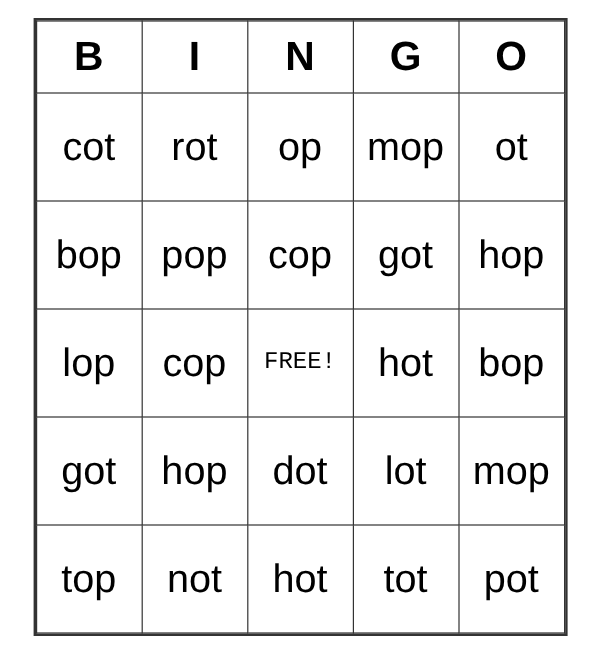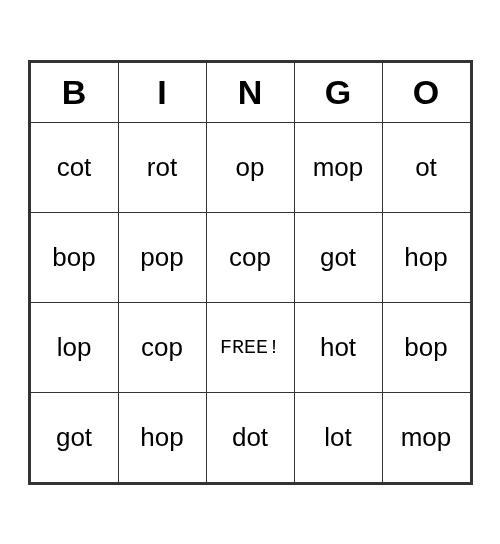--- a/index.html
+++ b/index.html
@@ -27,21 +27,21 @@
       border-collapse: collapse;
     }
 
     .bingo-table td,
     .bingo-table th {
       border: 1px solid #333;
       width: 88px;
       height: 90px;
       text-align: center;
       vertical-align: middle;
-      font-size: 26px;
+      font-size: 33px;
     }
 
     .bingo-table th {
       font-size: 34px;
       font-weight: bold;
       height: 60px;
       border: 1px solid #333;
     }
 
     .free-cell {
@@ -86,15 +86,22 @@
           <td>hot</td>
           <td>bop</td>
         </tr>
         <tr>
           <td>got</td>
           <td>hop</td>
           <td>dot</td>
           <td>lot</td>
           <td>mop</td>
         </tr>
+        <tr>
+          <td>top</td>
+          <td>not</td>
+          <td>hot</td>
+          <td>tot</td>
+          <td>pot</td>
+        </tr>
       </tbody>
   </table>
 </div>
 
 </body></html>

